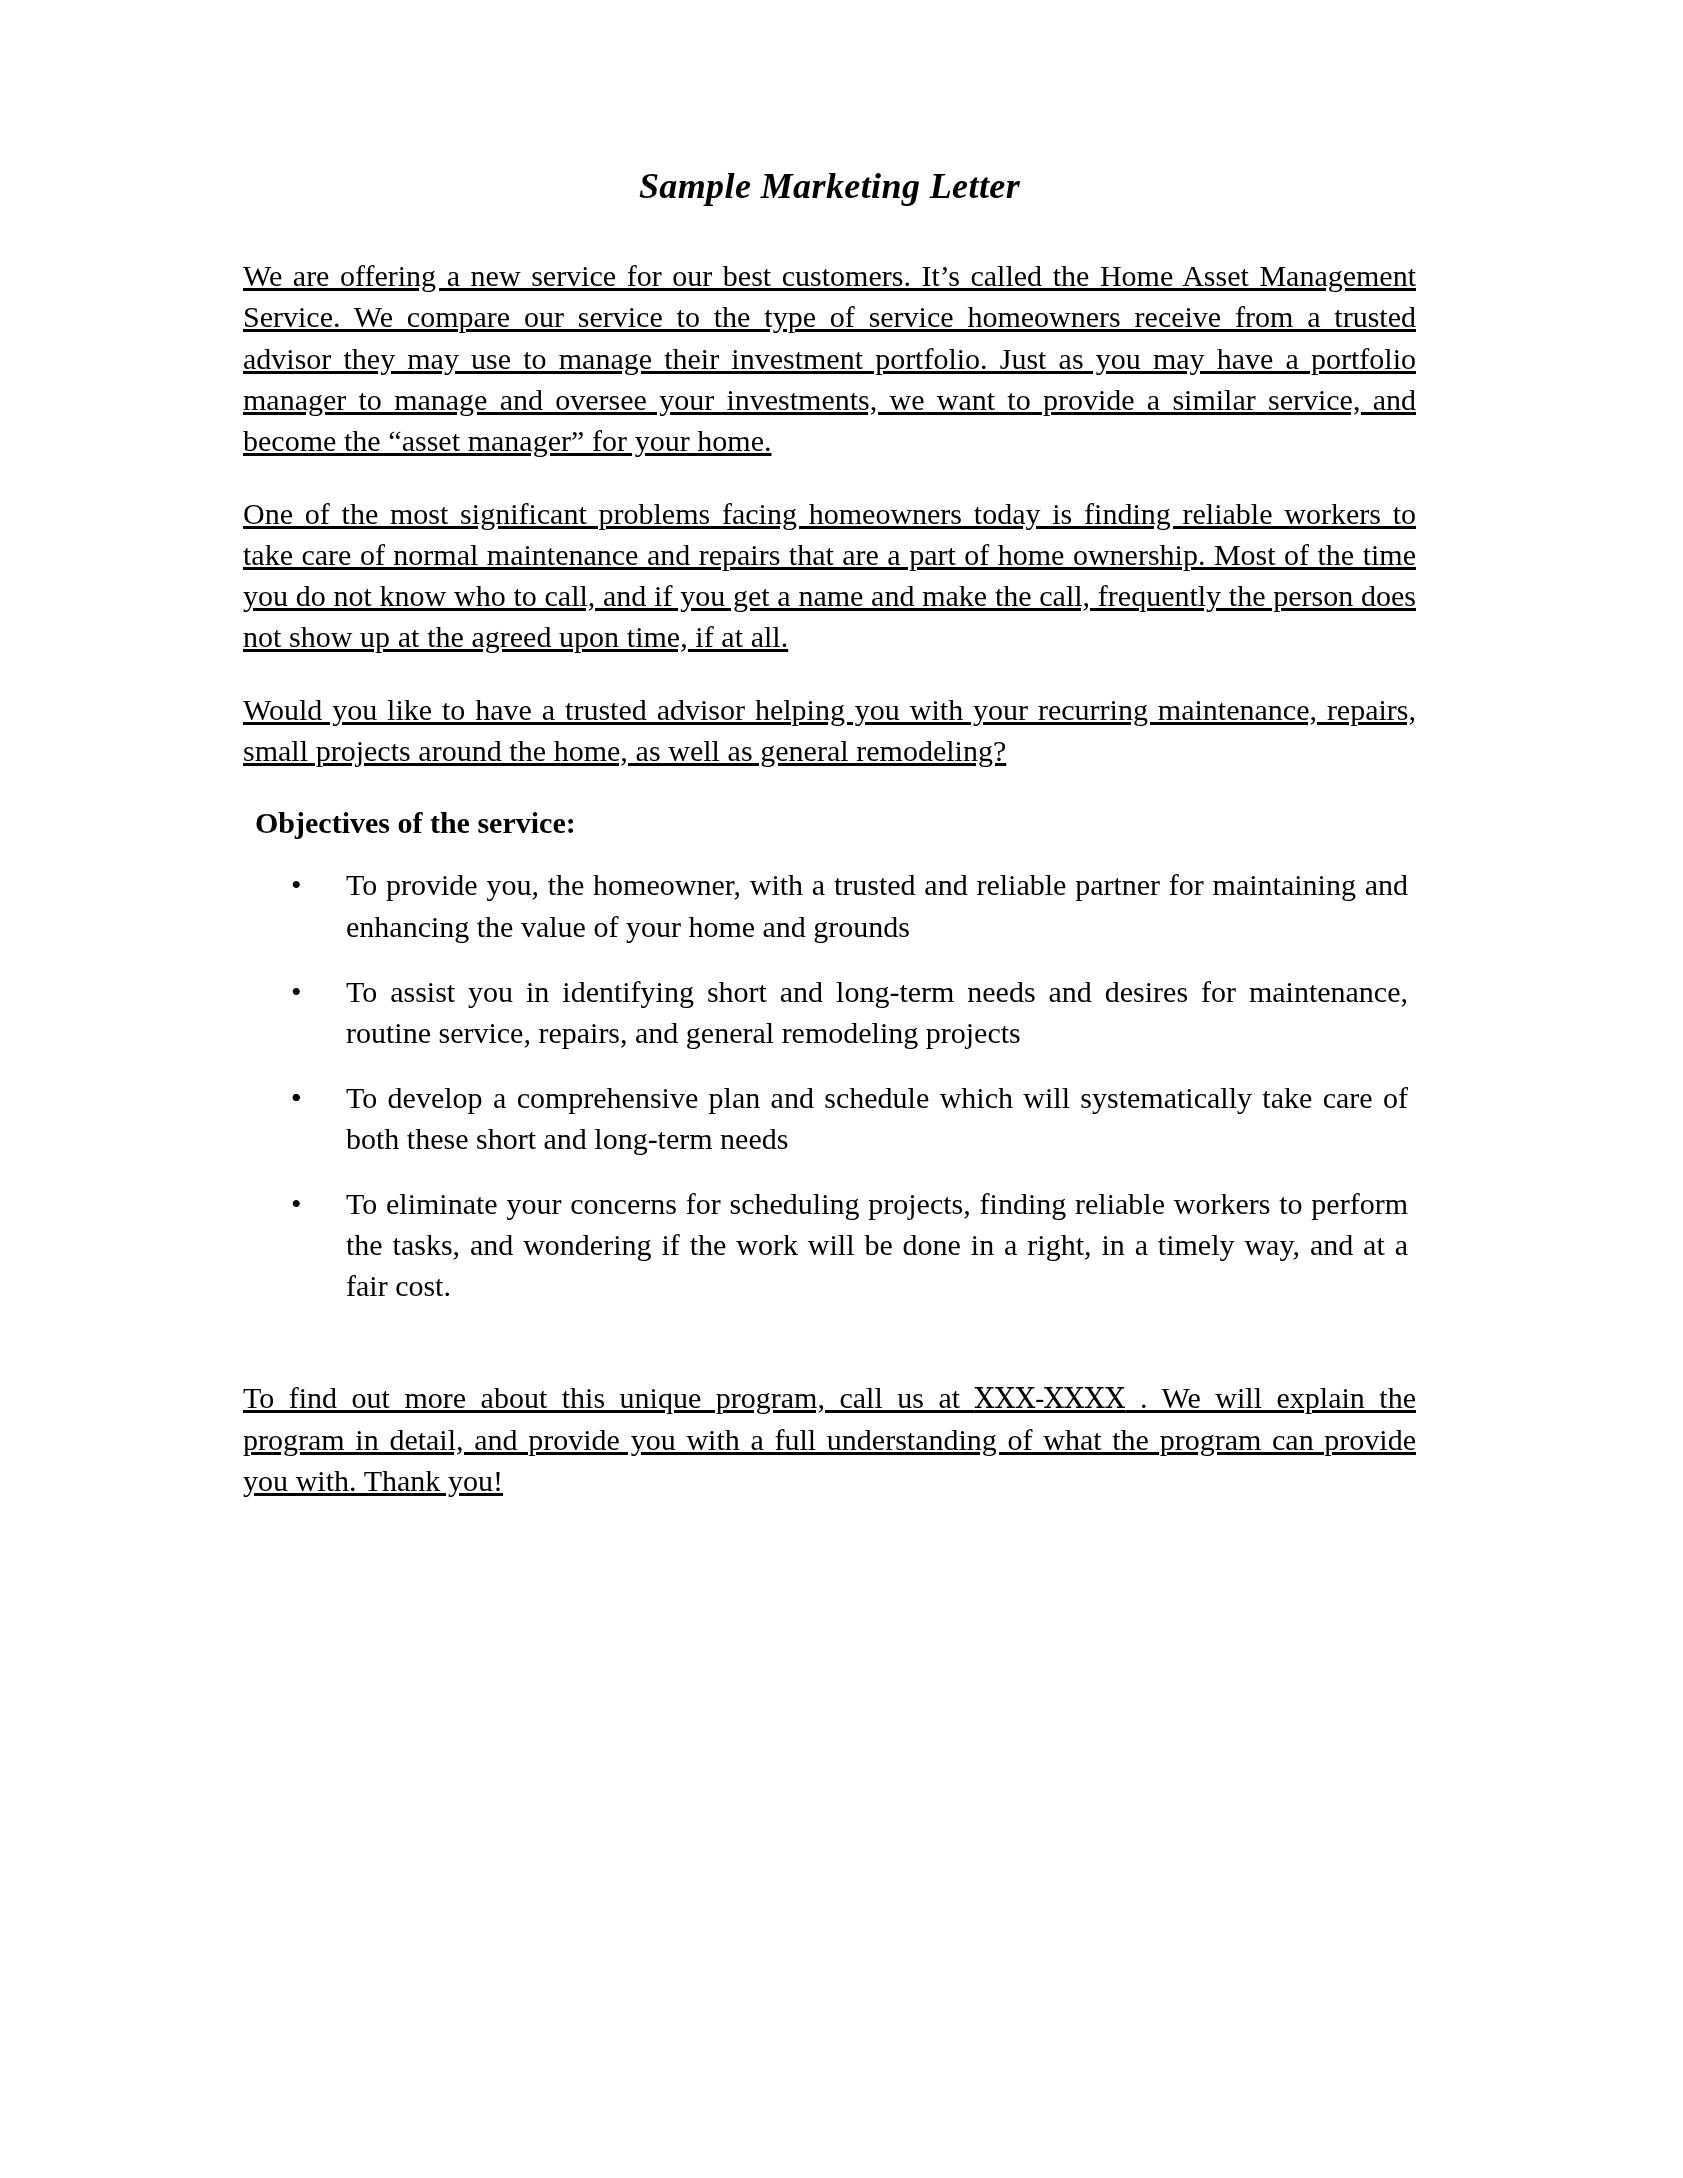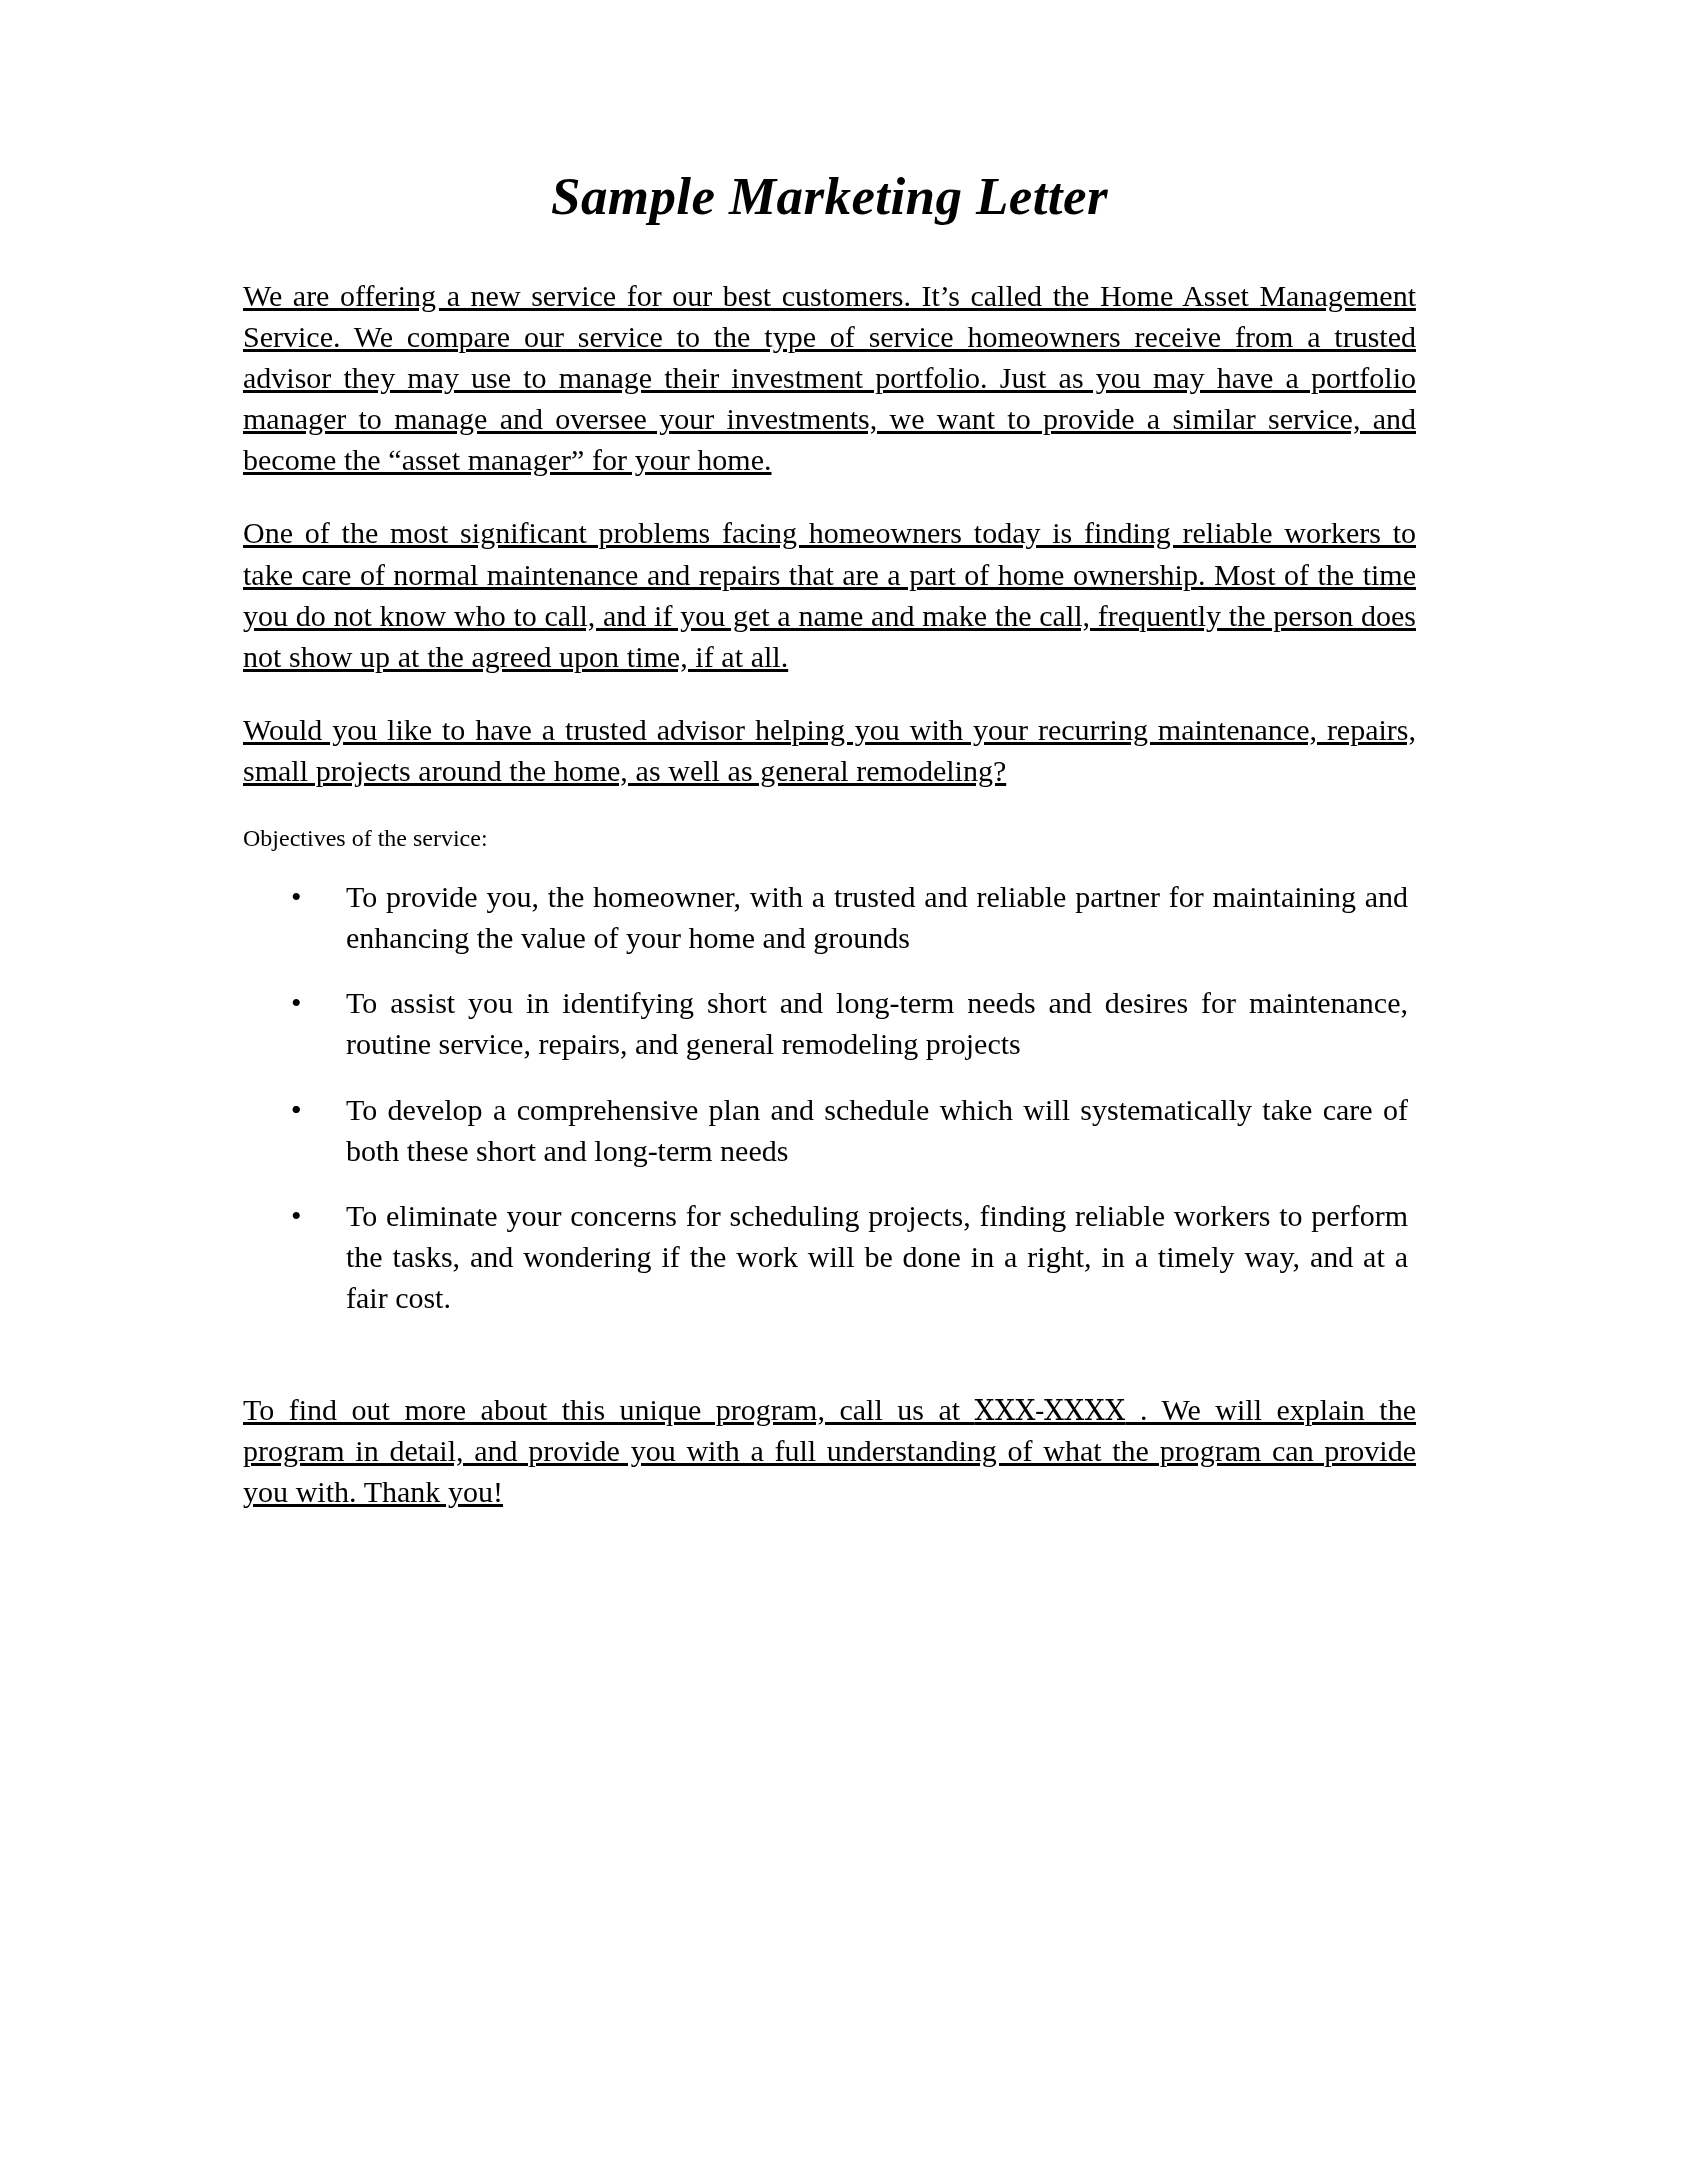--- a/index.html
+++ b/index.html
@@ -29,21 +29,21 @@
   .content {
     position: absolute;
     left: 243px;
     top: 166px;
     width: 1173px;
   }
 
   
   .doc-title {
     font-family: "Liberation Serif", "DejaVu Serif", serif;
-    font-size: 53px;
+    font-size: 36px;
     font-weight: bold;
     font-style: italic;
     text-align: center;
     letter-spacing: 0.4px;
     line-height: 1.15;
     margin: 0 0 48px 0;
     padding: 0;
   }
 
   
@@ -69,23 +69,23 @@
 
   
   .phone-placeholder {
     font-family: "DejaVu Serif", "Liberation Serif", serif;
     font-size: 28px;
     letter-spacing: 0.5px;
   }
 
   
   .objectives-heading {
-    font-size: 24px;
-    font-weight: normal;
-    margin: 0 0 22px 0;
+    font-size: 30px;
+    font-weight: bold;
+    margin: 0 0 22px 12px;
     padding: 0;
     line-height: 1.3;
   }
 
   
   .bullet-list {
     list-style: none;
     margin: 0 0 0 0;
     padding: 0;
   }

